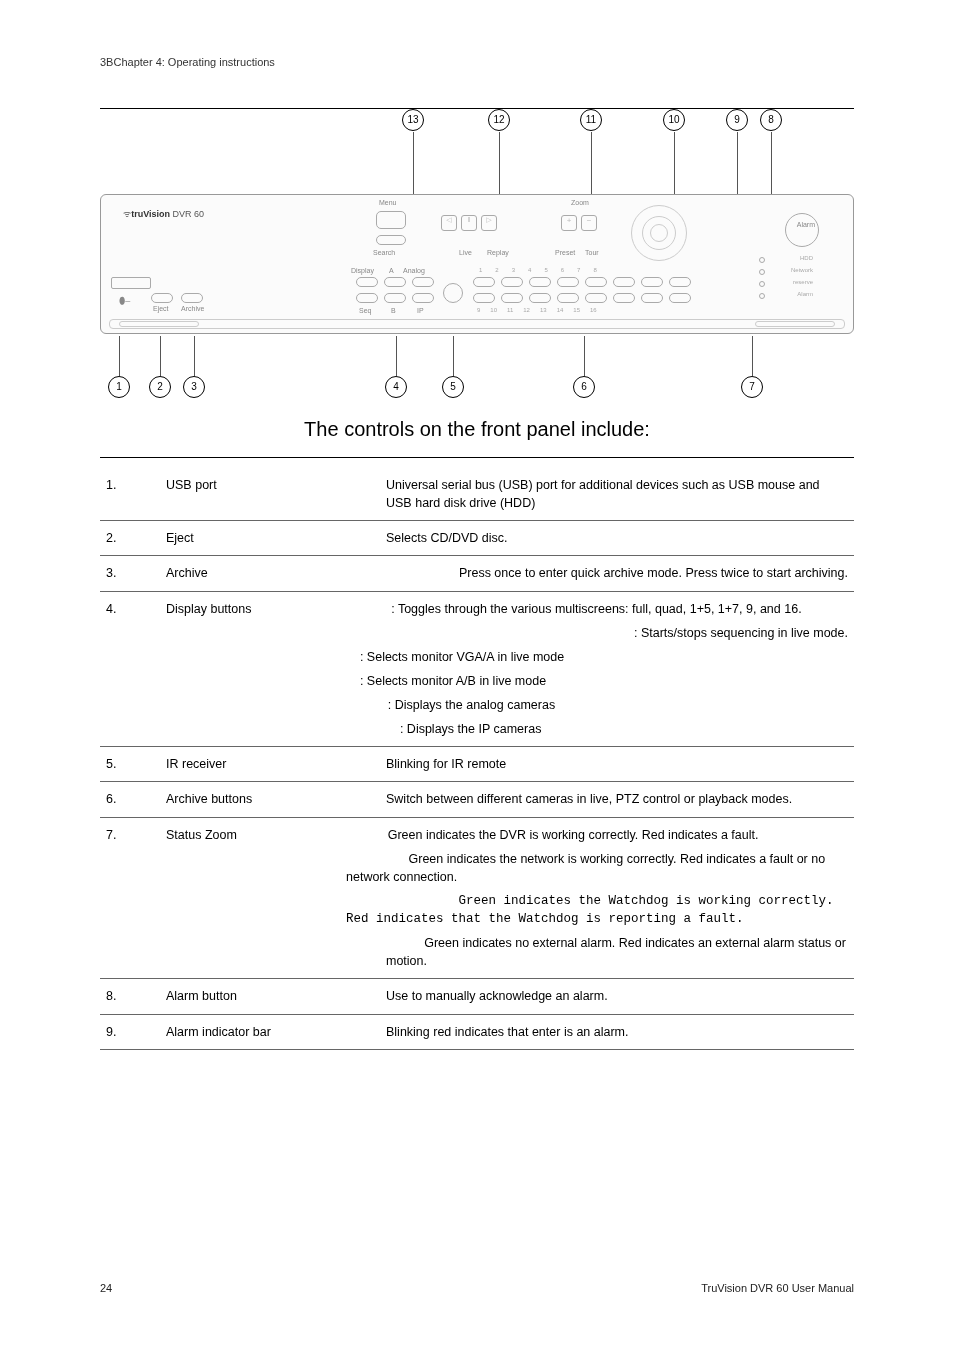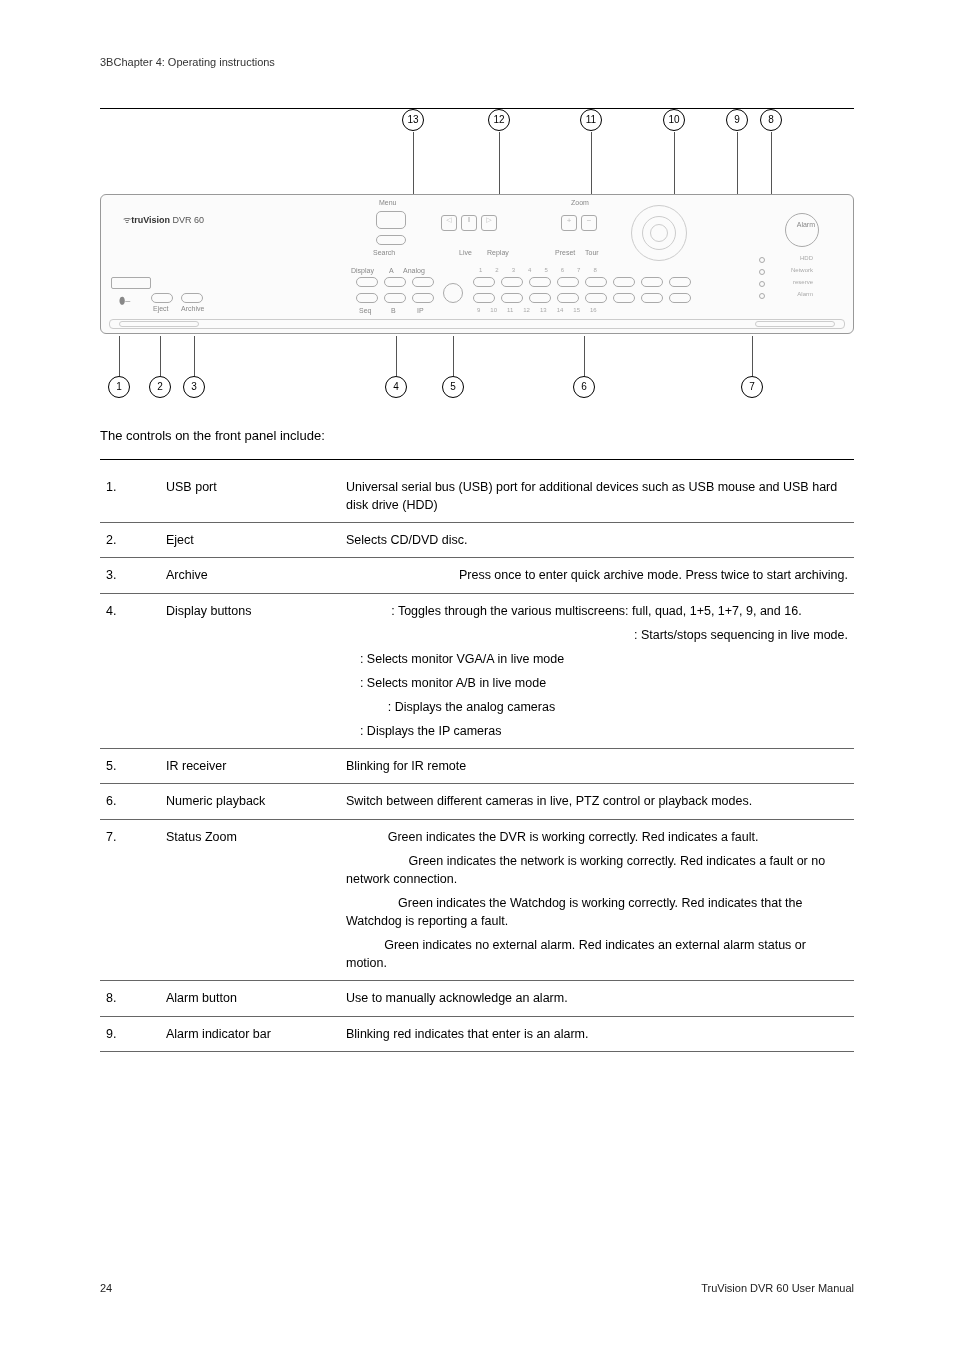--- a/index.html
+++ b/index.html
@@ -15,21 +15,21 @@
   .header {
     font-size: 11px;
     color: #333;
     margin-bottom: 40px;
   }
   
   .diagram-wrap {
     border-top: 1px solid #000;
     padding-top: 20px;
     margin-top: 20px;
-    margin-bottom: 30px;
+    margin-bottom: 20px;
     position: relative;
     height: 290px;
   }
   .callout {
     position: absolute;
     width: 22px;
     height: 22px;
     border: 1px solid #000;
     border-radius: 50%;
     font-size: 10px;
@@ -47,21 +47,21 @@
     top: 85px;
     left: 0;
     right: 0;
     height: 140px;
     border: 1px solid #999;
     border-radius: 6px;
     background: #fbfbfb;
   }
   .brand {
     position: absolute;
-    top: 18px; left: 22px;
+    top: 12px; left: 22px;
     font-size: 9px;
     color: #555;
   }
   .brand b { font-weight: bold; color:#333; }
   .sdslot {
     position: absolute;
     left: 10px; top: 82px;
     width: 40px; height: 12px;
     border: 1px solid #aaa;
     border-radius: 2px;
@@ -108,41 +108,42 @@
     border-radius:50%;
   }
   .callouts-bottom {
     position: absolute;
     bottom: 0;
     left: 0; right: 0;
     height: 40px;
   }
   
   .intro {
-    font-size: 13px;
+    font-size: 20px;
     margin: 6px 0 16px 0;
+    text-align: center;
   }
   .rule { border: none; border-top: 1px solid #000; }
   
   table {
     width: 100%;
     border-collapse: collapse;
     font-size: 12.5px;
     line-height: 1.45;
   }
   td {
     padding: 8px 6px;
     vertical-align: top;
     border-bottom: 1px solid #666;
   }
   .spacer-row td { border: none; height: 10px; padding: 0; }
   td.num { width: 60px; }
   td.name { width: 180px; }
   td.desc p { margin: 0 0 6px 0; }
-  td.desc p:last-child { margin-bottom: 0; }
+  td.desc p:last-child { margin-bottom: 0; margin-left: 40px; }
   
   .footer {
     position: absolute;
     left: 100px;
     right: 100px;
     bottom: 56px;
     display: flex;
     justify-content: space-between;
     font-size: 11px;
     color: #222;
@@ -343,32 +344,32 @@
       </tr>
       <tr>
         <td class="num">5.</td>
         <td class="name">IR receiver</td>
         <td class="desc">
           <p style="white-space: pre-wrap;">Blinking for IR remote</p>
         </td>
       </tr>
       <tr>
         <td class="num">6.</td>
-        <td class="name">Numeric playback</td>
+        <td class="name">Archive buttons</td>
         <td class="desc">
           <p style="white-space: pre-wrap;">Switch between different cameras in live, PTZ control or playback modes.</p>
         </td>
       </tr>
       <tr>
         <td class="num">7.</td>
         <td class="name">Status Zoom</td>
         <td class="desc">
           <p style="white-space: pre-wrap;">            Green indicates the DVR is working correctly. Red indicates a fault.</p>
           <p style="white-space: pre-wrap;">                  Green indicates the network is working correctly. Red indicates a fault or no network connection.</p>
-          <p style="white-space: pre-wrap;">               Green indicates the Watchdog is working correctly. Red indicates that the Watchdog is reporting a fault.</p>
+          <p style="white-space: pre-wrap; font-family: Liberation Mono, monospace;">               Green indicates the Watchdog is working correctly. Red indicates that the Watchdog is reporting a fault.</p>
           <p style="white-space: pre-wrap;">           Green indicates no external alarm. Red indicates an external alarm status or motion.</p>
         </td>
       </tr>
       <tr>
         <td class="num">8.</td>
         <td class="name">Alarm button</td>
         <td class="desc">
           <p style="white-space: pre-wrap;">Use to manually acknowledge an alarm.</p>
         </td>
       </tr>

